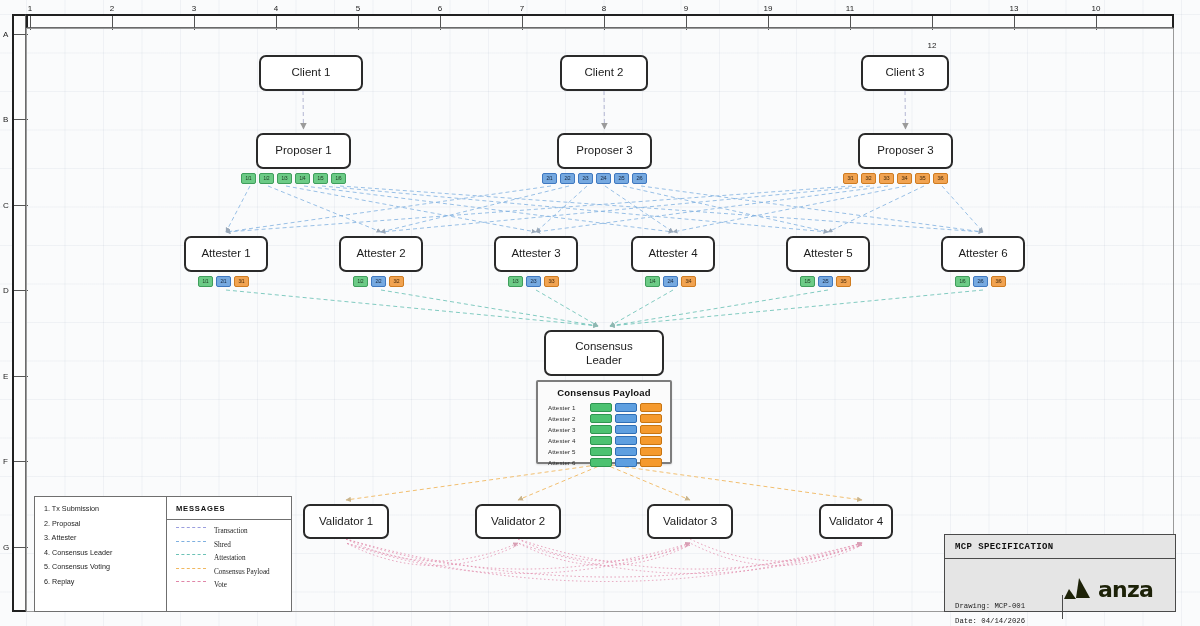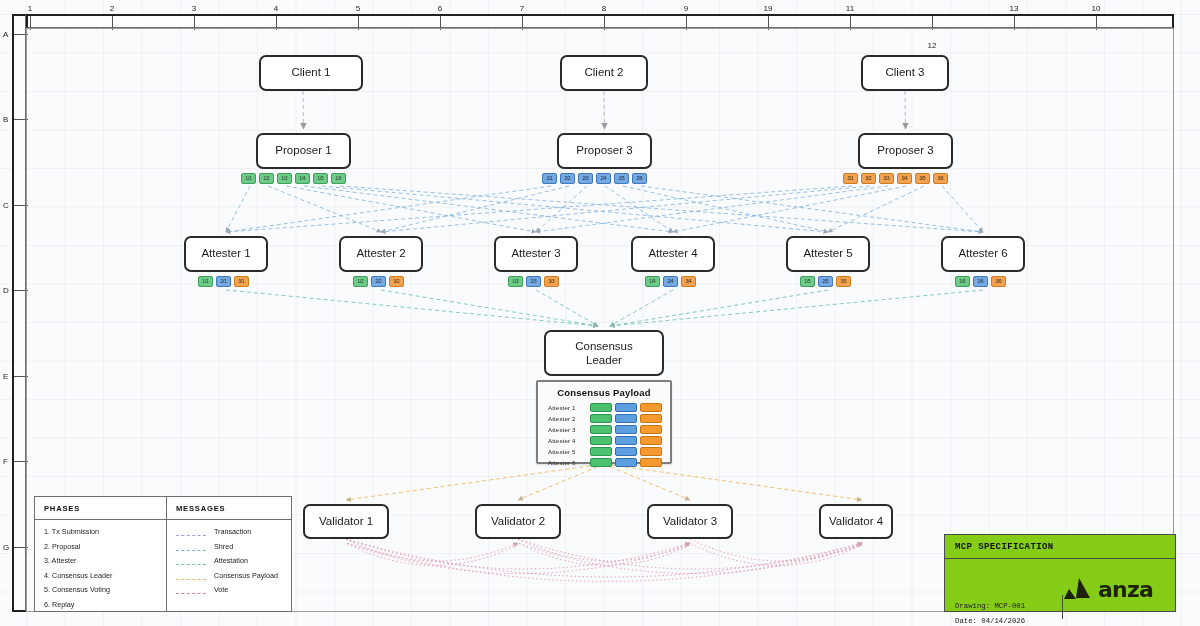--- a/index.html
+++ b/index.html
@@ -105,27 +105,27 @@
   }
   .legend-col { padding: 0; }
   .legend-col.phases { width: 133px; border-right: 1.5px solid #6f6f6f; }
   .legend-col.messages { width: 125px; }
   .legend-head {
     font-size: 7.6px; font-weight: bold; color: #111; letter-spacing: 0.8px;
     padding: 7px 0 6px 9px; border-bottom: 1.5px solid #6f6f6f;
   }
   .legend-body { padding: 7px 0 6px 9px; }
   .legend-item { font-size: 7.2px; color: #1d1d1d; margin-bottom: 5.6px; white-space: nowrap; }
-  .msg-item { display: flex; align-items: flex-end; margin-bottom: 5.6px; }
+  .msg-item { display: flex; align-items: flex-start; margin-bottom: 5.6px; font-family: Liberation Serif, serif; }
   .swatch { width: 30px; height: 0; margin-right: 8px; }
   .msg-label { font-size: 7.2px; color: #1d1d1d; }
 
   
   .titleblock {
-    position: absolute; border: 1.5px solid #4a4a4a; background: #84cc16;
+    position: absolute; border: 1.5px solid #4a4a4a; background: #e5e5e5;
   }
   .tb-head {
     font-family: "Liberation Mono", monospace;
     font-size: 9px; font-weight: bold; color: #111; letter-spacing: 0.4px;
     padding: 7px 0 6px 10px; border-bottom: 1.5px solid #4a4a4a;
   }
   .tb-body { display: flex; height: 60px; }
   .tb-left { width: 118px; border-right: 1.5px solid #4a4a4a; padding: 7px 0 0 10px; margin-top: 36px; }
   .tb-line {
     font-family: "Liberation Mono", monospace;
@@ -416,21 +416,20 @@
             <div class="pcell green"></div>
             <div class="pcell blue"></div>
             <div class="pcell orange"></div>
           </div>
         </div>
       </div>
   </div>
 
   <div class="legend" id="legend" style="left: 34px; top: 496px; width: 258px; height: 116px;">
     <div class="legend-col phases">
-      <div class="legend-head">PHASES</div>
       <div class="legend-body" id="phases-body">
           <div class="legend-item">1. Tx Submission</div>
           <div class="legend-item">2. Proposal</div>
           <div class="legend-item">3. Attester</div>
           <div class="legend-item">4. Consensus Leader</div>
           <div class="legend-item">5. Consensus Voting</div>
           <div class="legend-item">6. Replay</div>
         </div>
     </div>
     <div class="legend-col messages">

